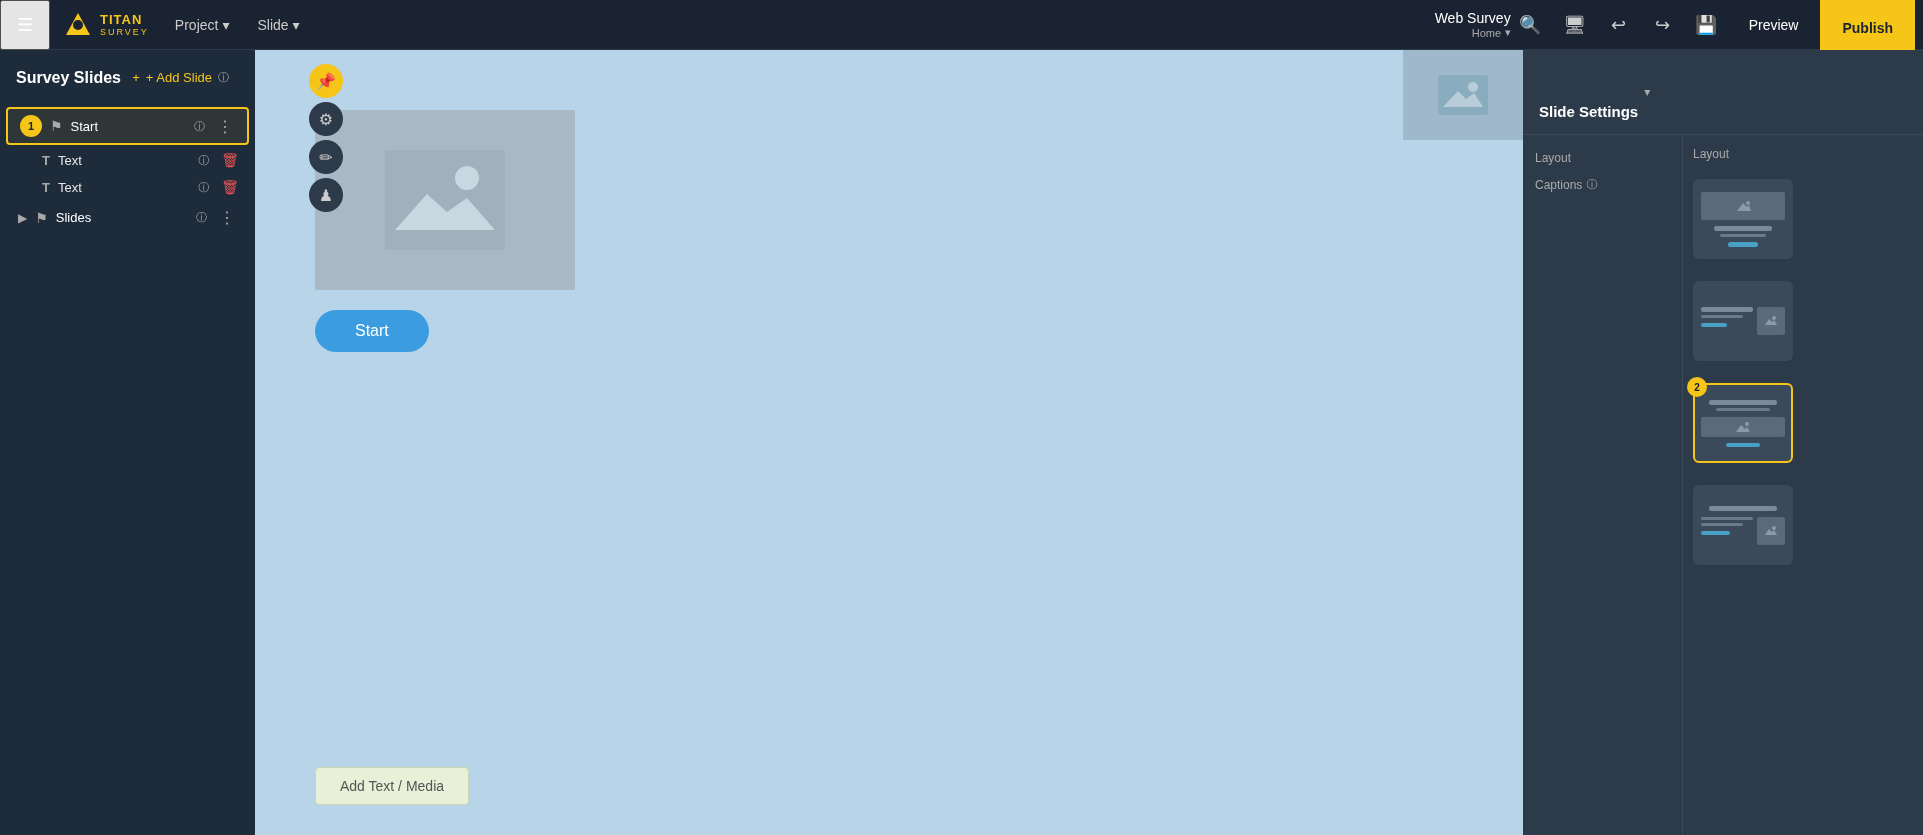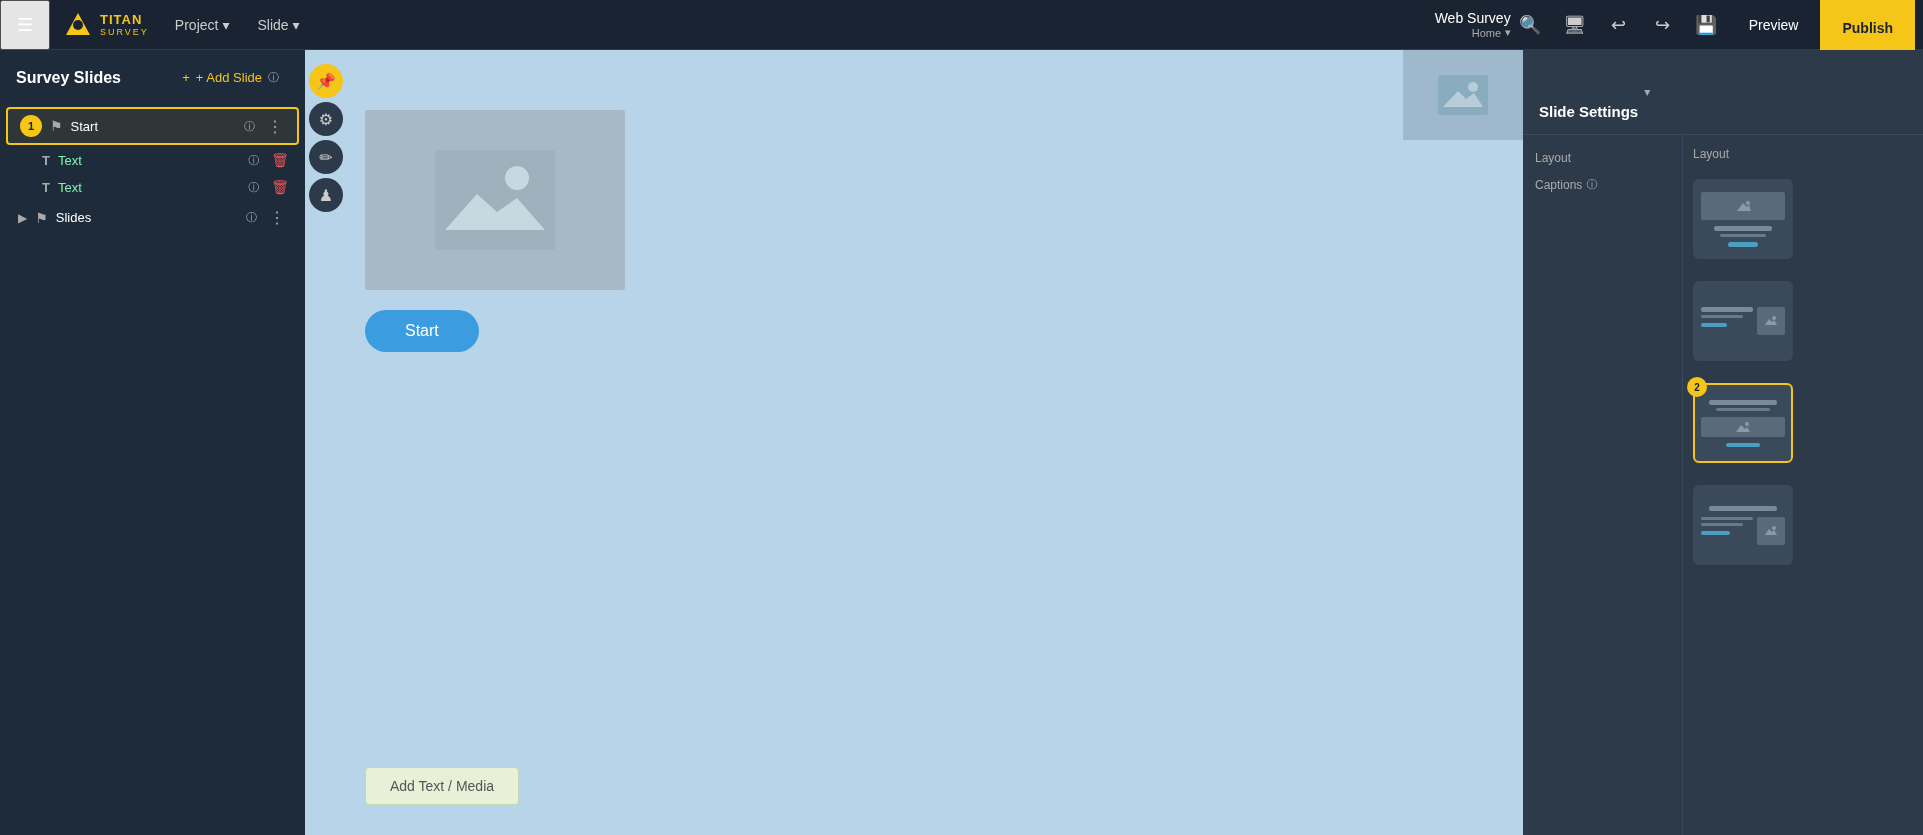--- a/index.html
+++ b/index.html
@@ -48,21 +48,21 @@
       font-size: 14px; font-weight: 700; cursor: pointer; height: 50px;
     }
 
     
     .main-layout {
       display: flex; flex: 1; overflow: hidden;
     }
 
     
     .left-sidebar {
-      width: 305px; background: #1e2b3a; flex-shrink: 0;
+      width: 255px; background: #1e2b3a; flex-shrink: 0;
       display: flex; flex-direction: column; overflow: hidden; position: relative;
     }
     .sidebar-header {
       padding: 14px 16px 10px; display: flex; align-items: center; justify-content: space-between;
     }
     .sidebar-title { font-size: 16px; font-weight: 600; color: #fff; }
     .add-slide-btn {
       display: flex; align-items: center; gap: 6px; padding: 6px 10px;
       background: transparent; border: none; color: #f5c518;
       font-size: 13px; cursor: pointer; font-weight: 500;
@@ -88,21 +88,21 @@
     .slide-name { font-size: 13px; color: #fff; flex: 1; }
     .slide-info-icon { color: #aaa; font-size: 11px; cursor: pointer; }
     .slide-more-btn { color: #aaa; cursor: pointer; font-size: 16px; padding: 0 4px; }
 
     .sub-item {
       padding: 5px 10px 5px 36px; cursor: pointer;
       display: flex; align-items: center; gap: 8px;
       margin: 1px 6px; border-radius: 4px;
     }
     .sub-item-icon { color: #aaa; font-size: 12px; }
-    .sub-item-label { font-size: 13px; color: #86efac; flex: 1; }
+    .sub-item-label { font-size: 13px; color: #e5e5e5; flex: 1; }
     .sub-item-info { color: #aaa; font-size: 11px; }
     .sub-item-delete { color: #e55; font-size: 14px; cursor: pointer; margin-left: 4px; }
 
     .finish-item {
       padding: 6px 10px 6px 12px; cursor: pointer;
       display: flex; align-items: center; gap: 8px;
       margin: 2px 6px; border-radius: 4px;
     }
     .finish-expand { color: #aaa; font-size: 12px; cursor: pointer; }
 

